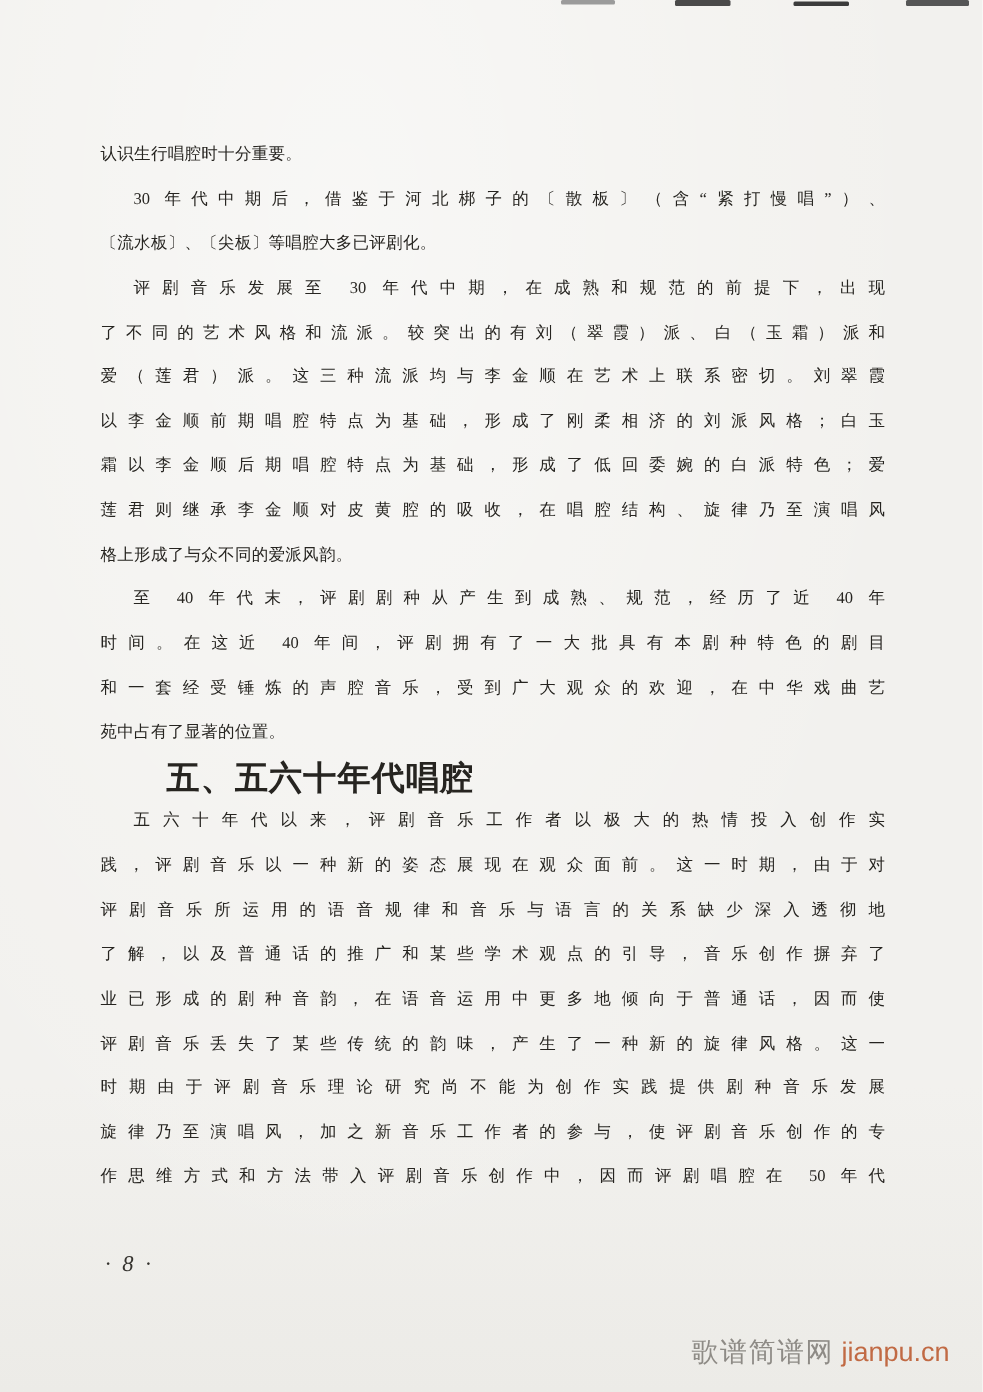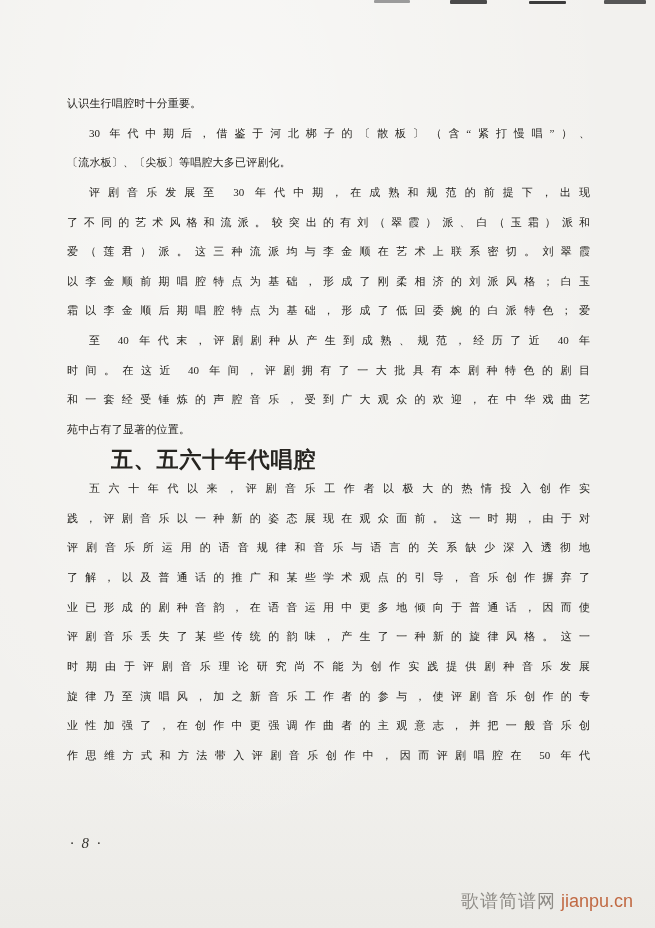--- a/index.html
+++ b/index.html
@@ -69,34 +69,35 @@
 
 <div class="text-block">
     <div class="line">认识生行唱腔时十分重要。</div>
     <div class="line indent justify">30 年代中期后，借鉴于河北梆子的〔散板〕（含“紧打慢唱”）、</div>
     <div class="line">〔流水板〕、〔尖板〕等唱腔大多已评剧化。</div>
     <div class="line indent justify">评剧音乐发展至 30 年代中期，在成熟和规范的前提下，出现</div>
     <div class="line justify">了不同的艺术风格和流派。较突出的有刘（翠霞）派、白（玉霜）派和</div>
     <div class="line justify">爱（莲君）派。这三种流派均与李金顺在艺术上联系密切。刘翠霞</div>
     <div class="line justify">以李金顺前期唱腔特点为基础，形成了刚柔相济的刘派风格；白玉</div>
     <div class="line justify">霜以李金顺后期唱腔特点为基础，形成了低回委婉的白派特色；爱</div>
+    <div class="line justify">莲君则继承李金顺对皮黄腔的吸收，在唱腔结构、旋律乃至演唱风</div>
+    <div class="line">格上形成了与众不同的爱派风韵。</div>
     <div class="line indent justify">至 40 年代末，评剧剧种从产生到成熟、规范，经历了近 40 年</div>
     <div class="line justify">时间。在这近 40 年间，评剧拥有了一大批具有本剧种特色的剧目</div>
     <div class="line justify">和一套经受锤炼的声腔音乐，受到广大观众的欢迎，在中华戏曲艺</div>
     <div class="line">苑中占有了显著的位置。</div>
     <div class="line indent heading">五、五六十年代唱腔</div>
     <div class="line indent justify">五六十年代以来，评剧音乐工作者以极大的热情投入创作实</div>
     <div class="line justify">践，评剧音乐以一种新的姿态展现在观众面前。这一时期，由于对</div>
     <div class="line justify">评剧音乐所运用的语音规律和音乐与语言的关系缺少深入透彻地</div>
     <div class="line justify">了解，以及普通话的推广和某些学术观点的引导，音乐创作摒弃了</div>
     <div class="line justify">业已形成的剧种音韵，在语音运用中更多地倾向于普通话，因而使</div>
     <div class="line justify">评剧音乐丢失了某些传统的韵味，产生了一种新的旋律风格。这一</div>
     <div class="line justify">时期由于评剧音乐理论研究尚不能为创作实践提供剧种音乐发展</div>
     <div class="line justify">旋律乃至演唱风，加之新音乐工作者的参与，使评剧音乐创作的专</div>
-    <div class="line justify">业性加强了，在创作中更强调作曲者的主观意志，并把一般音乐创</div>
     <div class="line justify">作思维方式和方法带入评剧音乐创作中，因而评剧唱腔在 50 年代</div>
   </div>
 
 <div class="page-number">· 8 ·</div>
 
 <div class="watermark">
   <span class="wm-name">歌谱简谱网</span><span class="wm-url">jianpu.cn</span>
 </div>
 
 </body></html>

